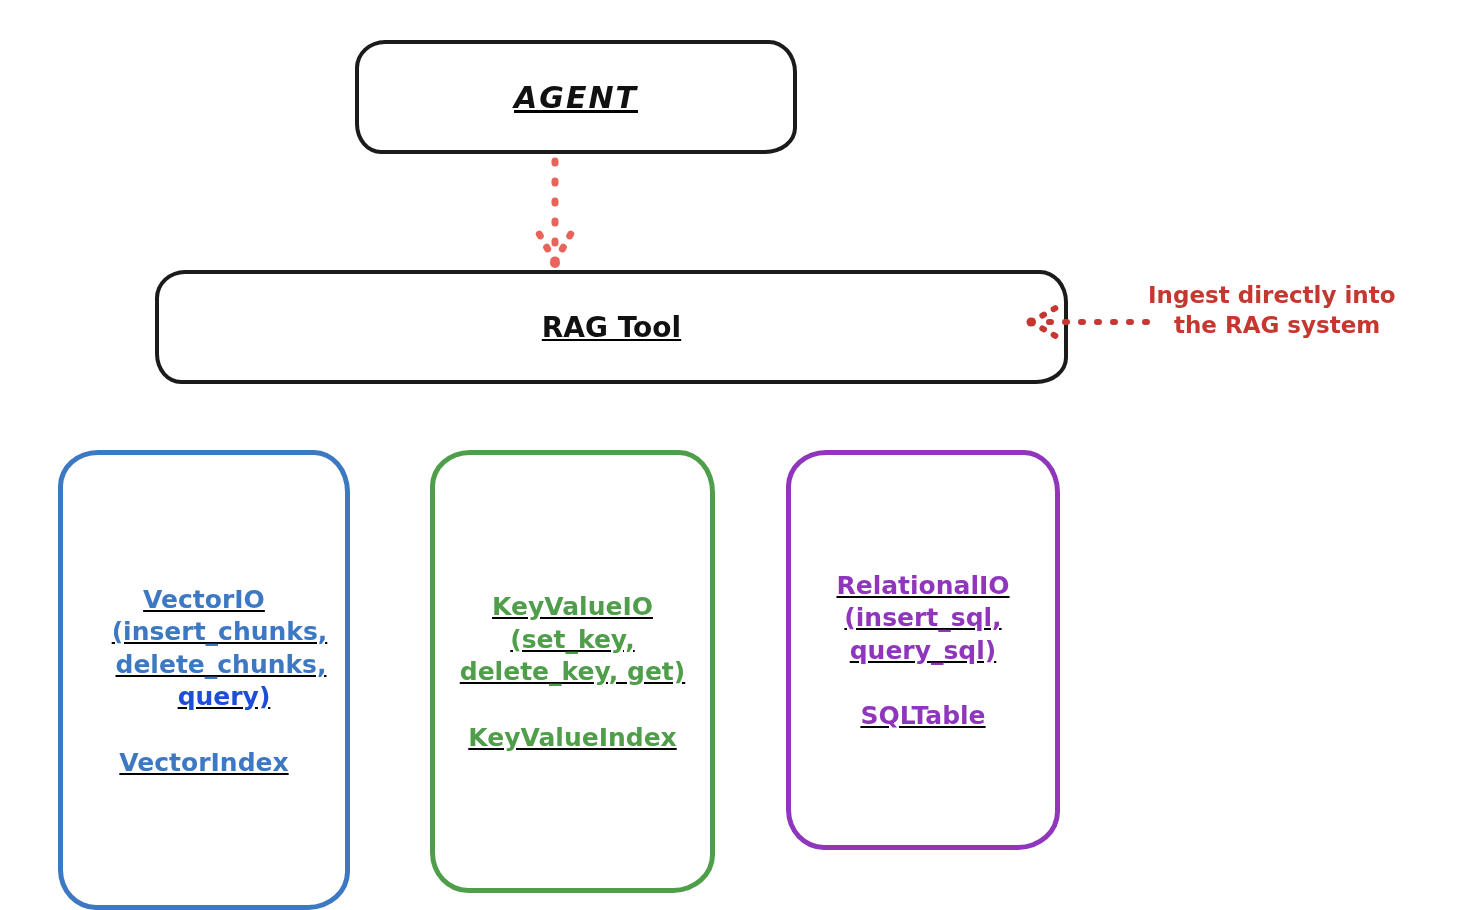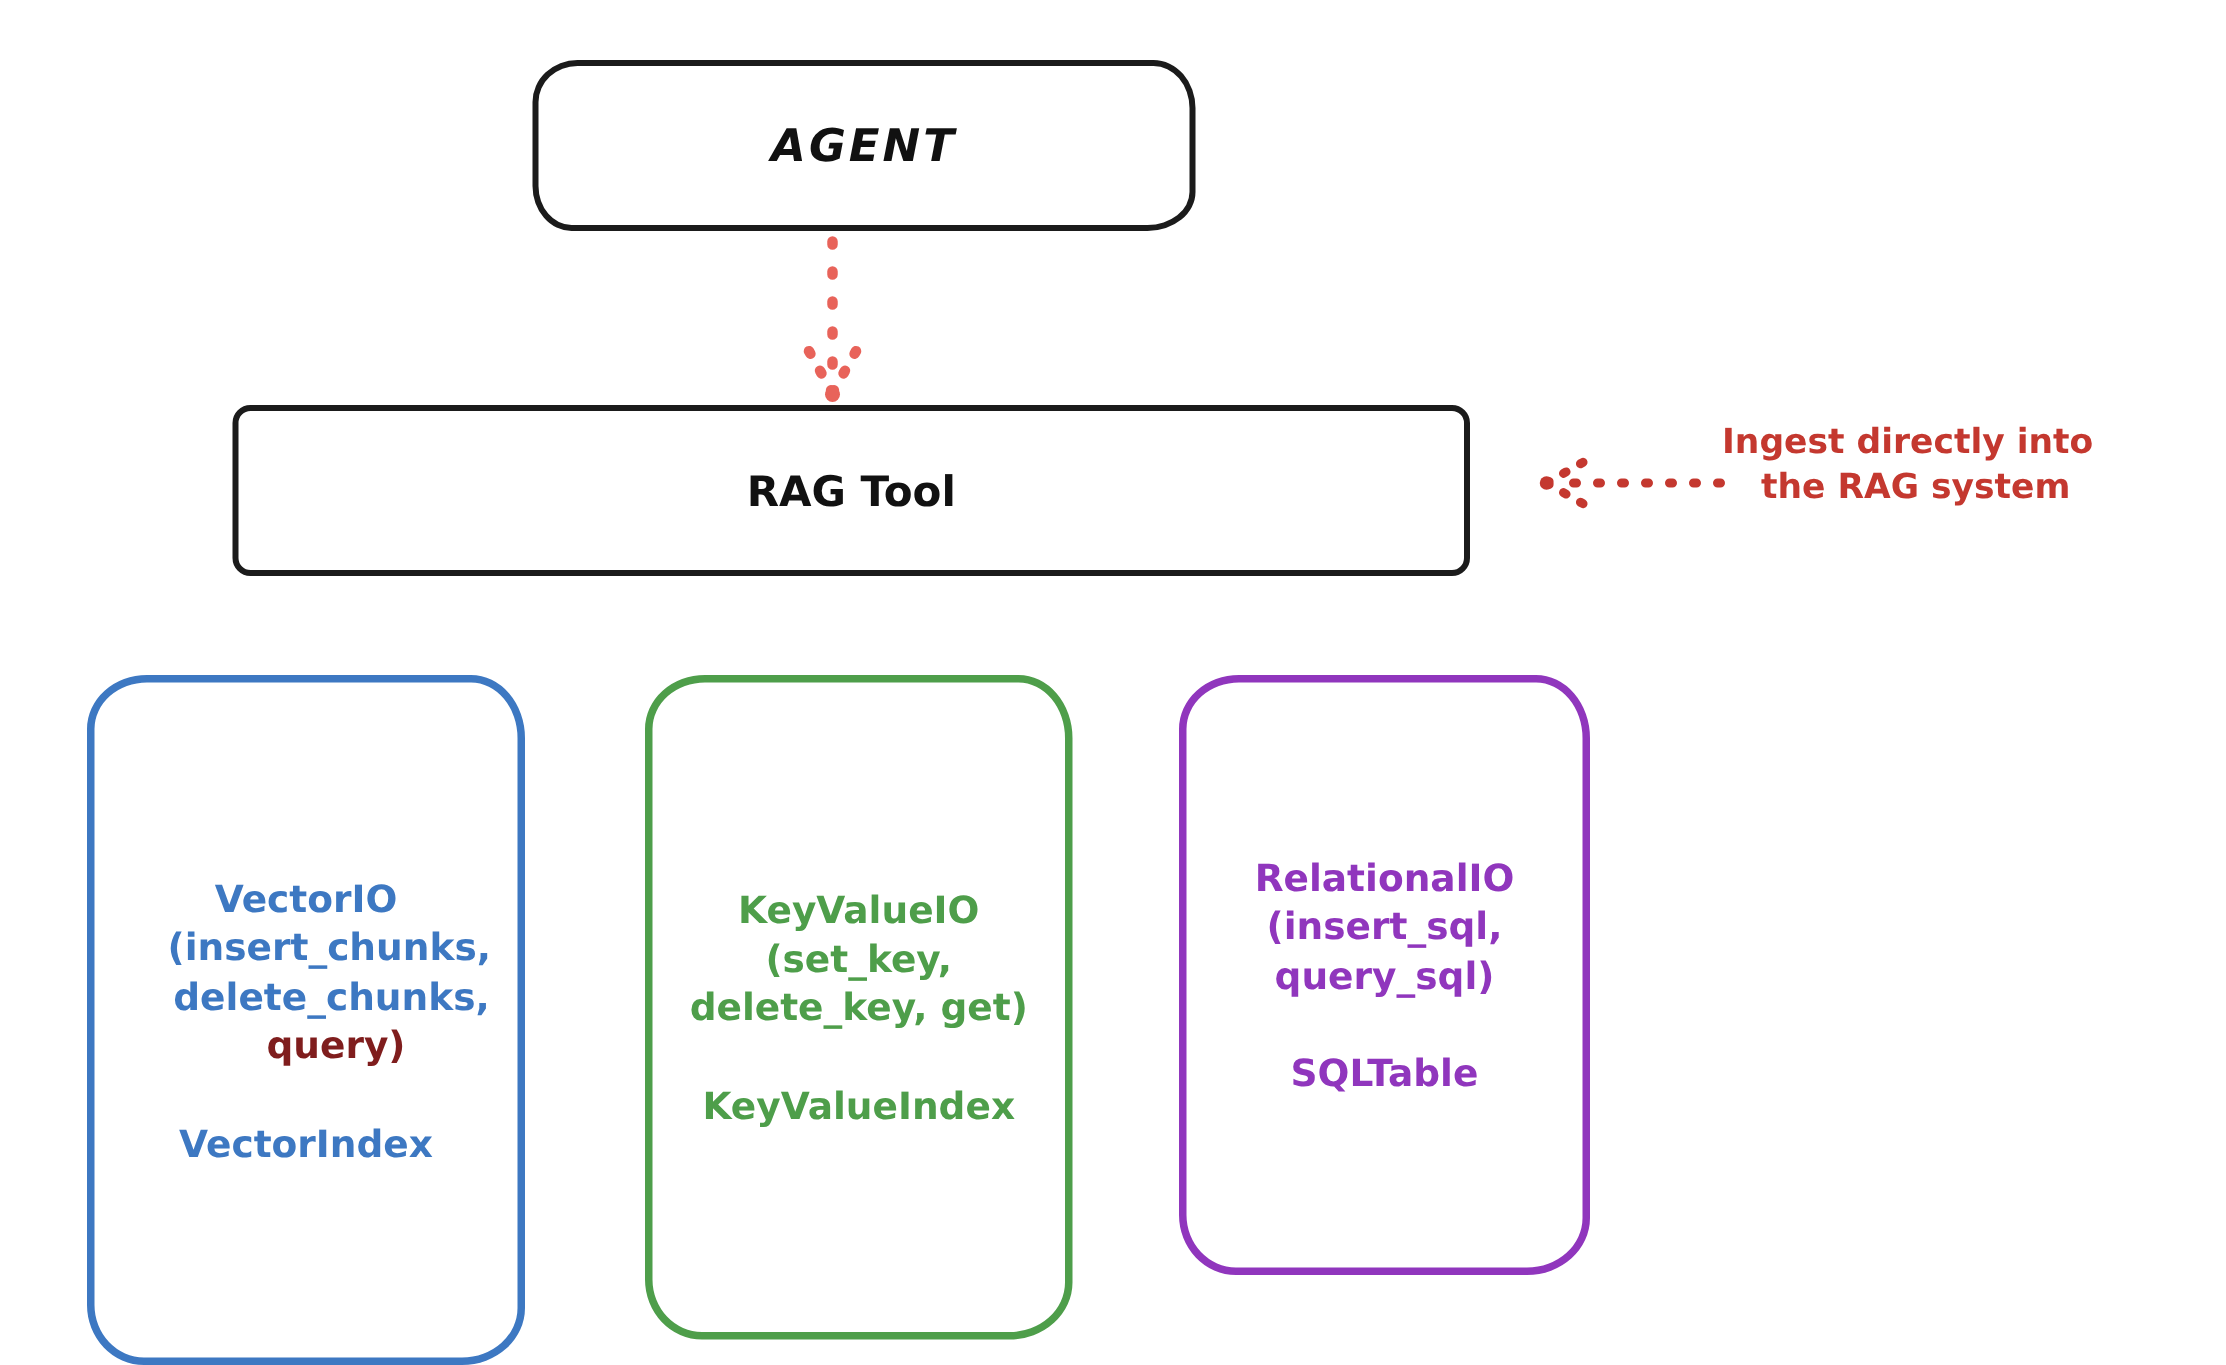--- a/index.html
+++ b/index.html
@@ -26,20 +26,21 @@
     align-items: center;
     justify-content: center;
     text-align: center;
     background: #ffffff;
   }
 
   
   .sketch-box {
     border-style: solid;
     border-radius: 30px 28px 32px 26px / 28px 32px 26px 30px;
+    text-decoration: underline;
   }
 
   
   .box-agent, .box-ragtool {
     border-color: #1b1b1b;
     border-width: 4px;
   }
   .box-agent .node-title {
     font-family: "DejaVu Sans", sans-serif;
     font-style: italic;
@@ -116,42 +117,42 @@
     <div class="node-title">AGENT</div>
   </div>
 
   <svg class="arrow-vertical" width="70" height="118" style="left:520px; top:157px;" viewBox="0 0 70 118">
     <line x1="35" y1="4" x2="35" y2="98" stroke="#e8635a" stroke-width="7" stroke-linecap="round" stroke-dasharray="2 18"></line>
     <line x1="35" y1="105" x2="17" y2="73" stroke="#e8635a" stroke-width="7" stroke-linecap="round" stroke-dasharray="2 13"></line>
     <line x1="35" y1="105" x2="53" y2="73" stroke="#e8635a" stroke-width="7" stroke-linecap="round" stroke-dasharray="2 13"></line>
     <circle cx="35" cy="106" r="5" fill="#e8635a"></circle>
   </svg>
 
-  <div class="node sketch-box box-ragtool" style="left:155px; top:270px; width:825px; height:114px;border-radius:12px;">
+  <div class="node sketch-box box-ragtool" style="left:155px; top:270px; width:913px; height:114px;">
     <div class="node-title">RAG Tool</div>
   </div>
 
   <svg class="arrow-annotation" width="140" height="70" style="left:1015px; top:290px;" viewBox="0 0 140 70">
     <line x1="132" y1="32" x2="28" y2="32" stroke="#c4382f" stroke-width="6" stroke-linecap="round" stroke-dasharray="2 14"></line>
     <line x1="16" y1="32" x2="46" y2="15" stroke="#c4382f" stroke-width="6" stroke-linecap="round" stroke-dasharray="2 11"></line>
     <line x1="16" y1="32" x2="46" y2="49" stroke="#c4382f" stroke-width="6" stroke-linecap="round" stroke-dasharray="2 11"></line>
     <circle cx="16" cy="32" r="4.5" fill="#c4382f"></circle>
   </svg>
 
   <div class="annotation" style="left:1148px; top:281px; color:#c4382f;">
     <span class="ann-line ann-line-1">Ingest directly into</span>
     <span class="ann-line ann-line-2">the RAG system</span>
   </div>
 
   <div class="node sketch-box box-store" style="left:58px; top:450px; width:292px; height:460px; border-color:#3d78c2;">
     <div class="store-lines">
       <div class="store-line" style="color:#3d78c2;">VectorIO</div>
       <div class="store-line" style="color:#3d78c2;margin-left:31px;">(insert_chunks,</div>
       <div class="store-line" style="color:#3d78c2;margin-left:34px;">delete_chunks,</div>
-      <div class="store-line" style="color:#7f1d1d;margin-left:40px;">query)</div>
+      <div class="store-line" style="color:#1d4ed8;margin-left:40px;">query)</div>
     </div>
     <div class="store-gap"></div>
     <div class="store-index" style="color:#3d78c2;">VectorIndex</div>
   </div>
 
   <div class="node sketch-box box-store" style="left:430px; top:450px; width:285px; height:443px; border-color:#4e9e4a;">
     <div class="store-lines">
       <div class="store-line" style="color:#4e9e4a;">KeyValueIO</div>
       <div class="store-line" style="color:#4e9e4a;">(set_key,</div>
       <div class="store-line" style="color:#4e9e4a;">delete_key, get)</div>

